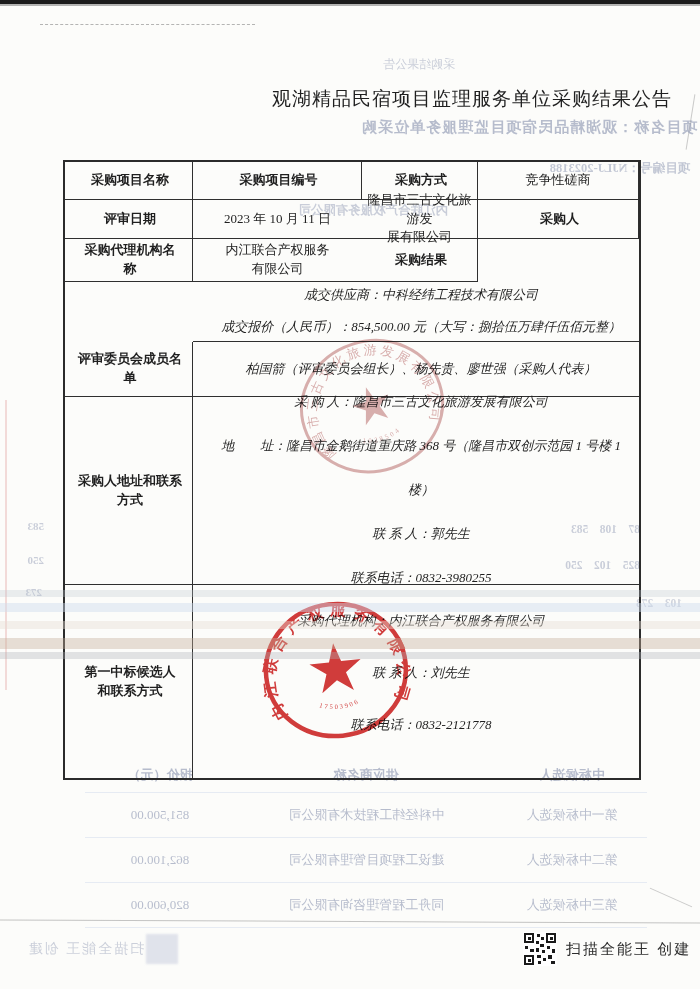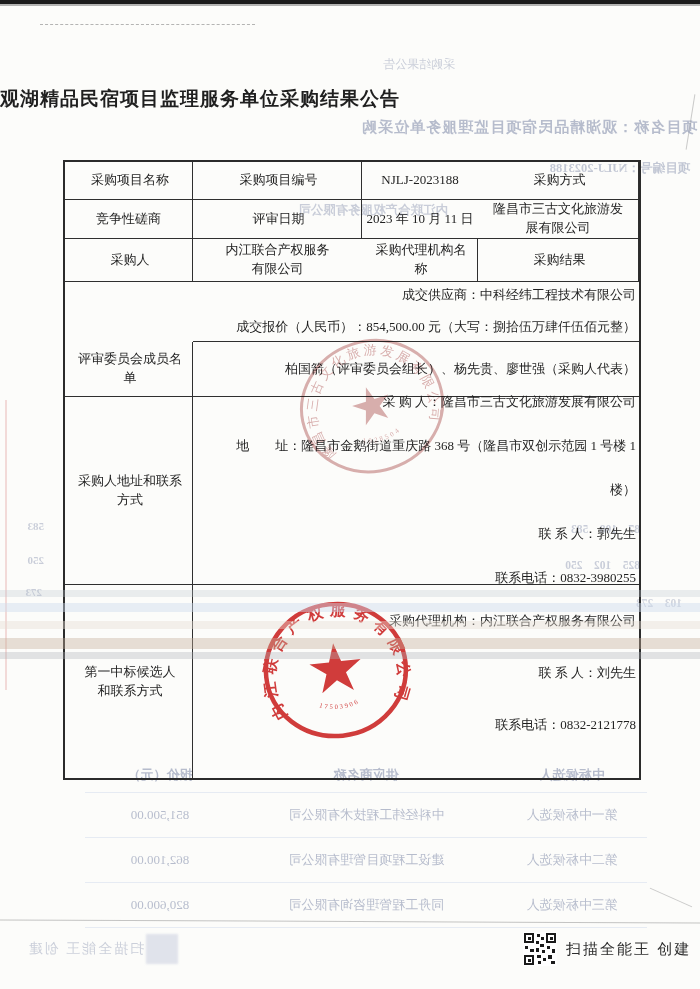--- a/index.html
+++ b/index.html
@@ -13,22 +13,22 @@
   .diag-tr{position:absolute;left:690px;top:94px;width:1px;height:56px;background:#a8a8a8;transform:rotate(9deg);opacity:.6;}
   .diag-br{position:absolute;left:648px;top:897px;width:46px;height:1px;background:#b3b3b3;transform:rotate(24deg);opacity:.7;}
   .left-pink{position:absolute;left:5px;top:400px;width:2px;height:290px;background:rgba(220,140,140,.30);}
   .band{position:absolute;left:0;width:700px;z-index:6;pointer-events:none;}
   .b1{top:590px;height:7px;background:rgba(190,198,210,.30);}
   .b2{top:603px;height:9px;background:rgba(206,219,238,.45);}
   .b3{top:621px;height:8px;background:rgba(232,221,212,.42);}
   .b4{top:638px;height:11px;background:rgba(197,176,155,.40);}
   .b5{top:652px;height:7px;background:rgba(176,178,184,.35);}
   
-  .title{position:absolute;left:0;top:86px;width:672px;text-align:left;font-size:19px;
-         font-weight:700;letter-spacing:1px;margin:0;z-index:3;}
+  .title{position:absolute;left:0;top:86px;width:672px;text-align:right;font-size:19px;
+         font-weight:400;letter-spacing:1px;margin:0;z-index:3;}
   
   .bleed{position:absolute;transform:scaleX(-1);color:#7e89a8;filter:blur(.5px);z-index:1;pointer-events:none;}
   .bl-top{left:335px;top:56px;width:120px;font-size:12px;opacity:.40;}
   .bl-name{left:283px;top:118px;width:414px;font-size:15px;font-weight:700;letter-spacing:1px;opacity:.55;}
   .bl-no{left:452px;top:160px;width:238px;font-size:12.5px;font-weight:700;opacity:.45;}
   .bl-agency{left:233px;top:202px;width:215px;font-size:12.5px;font-weight:700;opacity:.40;}
   .bl-num{font-size:11px;font-weight:700;opacity:.40;}
   .bl-n1{left:10px;top:520px;width:34px;}
   .bl-n2{left:10px;top:554px;width:34px;}
   .bl-n3{left:8px;top:586px;width:34px;}
@@ -47,22 +47,22 @@
   
   .doc-table{position:absolute;left:63px;top:160px;width:574px;z-index:2;
      display:grid;grid-template-columns:128px 169px 116px 161px;
      grid-template-rows:38px 39px 43px 60px 55px 188px 193px;
      border:2px solid #2b2b2b;background:transparent;font-size:13px;}
   .c{border-right:1.5px solid #2f2f2f;border-bottom:1.5px solid #2f2f2f;
      display:flex;flex-direction:column;align-items:center;justify-content:center;
      text-align:center;line-height:1.45;padding:1px 3px;box-sizing:border-box;}
   .lastcol{border-right:none;}
   .lastrow{border-bottom:none;}
-  .span3{grid-column:2/5;align-items:flex-end;text-align:left;padding-left:13px;}
-  .lbl{font-weight:400;padding-left:6px;}
+  .span3{grid-column:2/5;align-items:center;text-align:left;padding-left:13px;font-style:italic;}
+  .lbl{font-weight:700;padding-left:6px;}
   .v6 .ln{margin-bottom:25px;} .v6 .ln:last-child{margin-bottom:0;}
   .v7 .ln{margin-bottom:33px;} .v7 .ln:last-child{margin-bottom:16px;}
   .r4 .ln{margin-bottom:13px;} .r4 .ln:last-child{margin-bottom:0;}
   
   .stamp{position:absolute;z-index:5;pointer-events:none;mix-blend-mode:multiply;}
   .stampA{left:293px;top:334px;width:160px;height:150px;opacity:.55;color:#bc6f6f;transform:rotate(-18deg);}
   .stampB{left:256px;top:596px;width:160px;height:150px;opacity:.92;color:#cf2b2b;transform:rotate(-6deg);}
   
   .qr{position:absolute;left:523px;top:932px;width:34px;height:34px;z-index:7;}
   .cam-label{position:absolute;left:566px;top:940px;font-size:15px;letter-spacing:2px;
@@ -116,39 +116,38 @@
   </div>
 
   <div class="bleed bl-cam-txt">扫描全能王 创建</div>
   <div class="bl-cam-qr"></div>
 
   <h1 class="title">观湖精品民宿项目监理服务单位采购结果公告</h1>
 
   <div class="doc-table">
     <div class="c lbl">采购项目名称</div>
     <div class="c lbl">采购项目编号</div>
-    <div class="c lastcol">NJLJ-2023188</div>
 
     <div class="c lbl">采购方式</div>
     <div class="c">竞争性磋商</div>
     <div class="c lbl">评审日期</div>
     <div class="c lastcol">2023 年 10 月 11 日</div>
 
     <div class="c">
       <span>隆昌市三古文化旅游发</span>
       <span>展有限公司</span>
     </div>
     <div class="c lbl">采购人</div>
+    <div class="c lbl">
+      <span>采购代理机构名</span>
+      <span>称</span>
+    </div>
     <div class="c lastcol">
       <span>内江联合产权服务</span>
       <span>有限公司</span>
-    </div>
-    <div class="c lbl">
-      <span>采购代理机构名</span>
-      <span>称</span>
     </div>
 
     <div class="c lbl">采购结果</div>
     <div class="c span3 lastcol r4">
       <div class="ln">成交供应商：中科经纬工程技术有限公司</div>
       <div class="ln">成交报价（人民币）：854,500.00 元（大写：捌拾伍万肆仟伍佰元整）</div>
     </div>
 
     <div class="c lbl">
       <span>评审委员会成员名</span>

